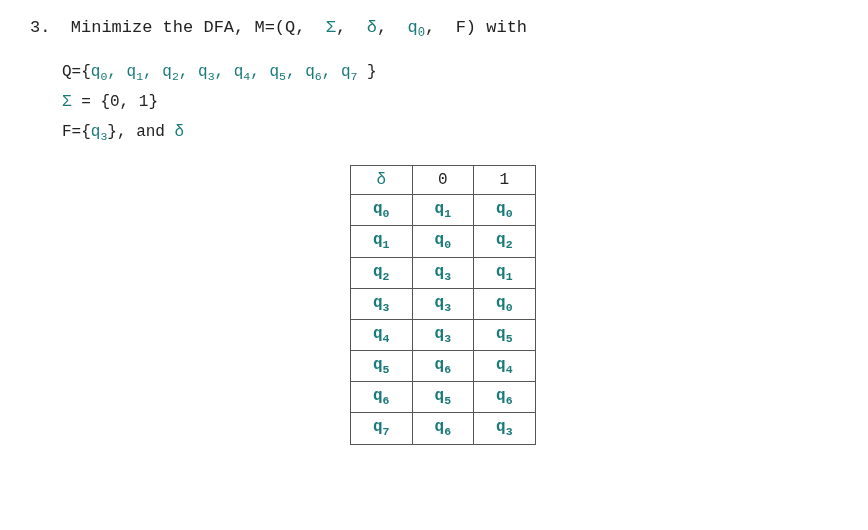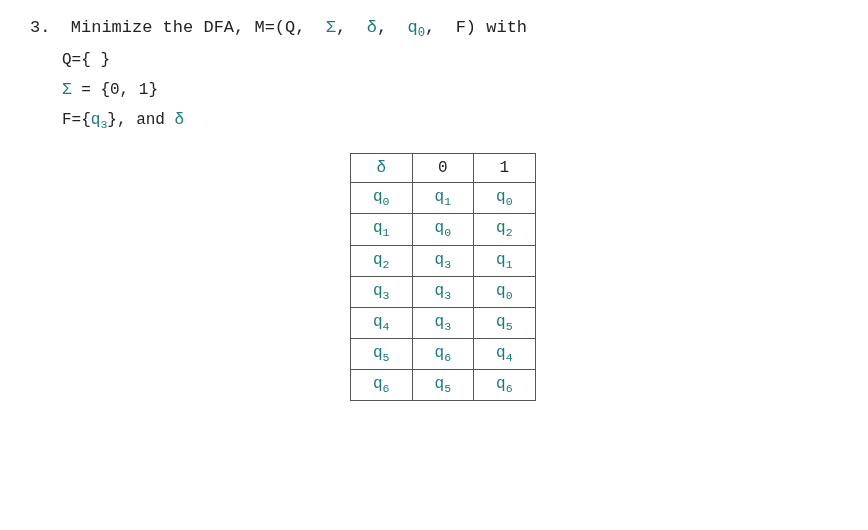--- a/index.html
+++ b/index.html
@@ -9,21 +9,21 @@
       font-family: 'Courier New', Courier, monospace;
       font-size: 16px;
       color: #222;
       padding: 18px 30px;
       width: 868px;
       min-height: 530px;
     }
 
     .problem-text {
       font-size: 17px;
-      margin-bottom: 6px;
+      margin-bottom: 18px;
       color: #222;
     }
 
     .definition-block {
       margin-left: 32px;
       margin-bottom: 18px;
       line-height: 1.85;
     }
 
     .def-line {
@@ -45,20 +45,21 @@
       border-collapse: collapse;
       font-family: 'Courier New', Courier, monospace;
       font-size: 16px;
     }
 
     table td {
       border: 1px solid #555;
       padding: 5px 22px;
       text-align: center;
       min-width: 60px;
+      font-weight: bold;
     }
 
     table tr:first-child td {
       font-weight: normal;
     }
 
     sub {
       font-size: 0.72em;
     }
   </style>
@@ -70,20 +71,21 @@
   <span class="teal">Σ</span>,&nbsp;
   <span class="teal">δ</span>,&nbsp;
   <span class="teal">q<sub>0</sub></span>,&nbsp;
   F) with
 </div>
 
 <div class="definition-block">
 
   <div class="def-line">
     <span class="black">Q={</span>
+      <span class="teal">q<sub>0</sub>,&nbsp;q<sub>1</sub>,&nbsp;q<sub>2</sub>,&nbsp;q<sub>3</sub>,&nbsp;q<sub>4</sub>,&nbsp;q<sub>5</sub>,&nbsp;q<sub>6</sub>,&nbsp;q<sub>7</sub></span>
       <span class="black">&nbsp;}</span>
   </div>
 
   <div class="def-line">
     <span class="teal">Σ</span>
     <span class="black">&nbsp;=&nbsp;{0,&nbsp;1}</span>
   </div>
 
   <div class="def-line">
     <span class="black">F={</span>
@@ -130,15 +132,20 @@
     <tr>
       <td><span class="teal">q<sub>5</sub></span></td>
       <td><span class="teal">q<sub>6</sub></span></td>
       <td><span class="teal">q<sub>4</sub></span></td>
     </tr>
     <tr>
       <td><span class="teal">q<sub>6</sub></span></td>
       <td><span class="teal">q<sub>5</sub></span></td>
       <td><span class="teal">q<sub>6</sub></span></td>
     </tr>
+    <tr>
+      <td><span class="teal">q<sub>7</sub></span></td>
+      <td><span class="teal">q<sub>6</sub></span></td>
+      <td><span class="teal">q<sub>3</sub></span></td>
+    </tr>
   </tbody>
     </table>
 </div>
 
 </body></html>

